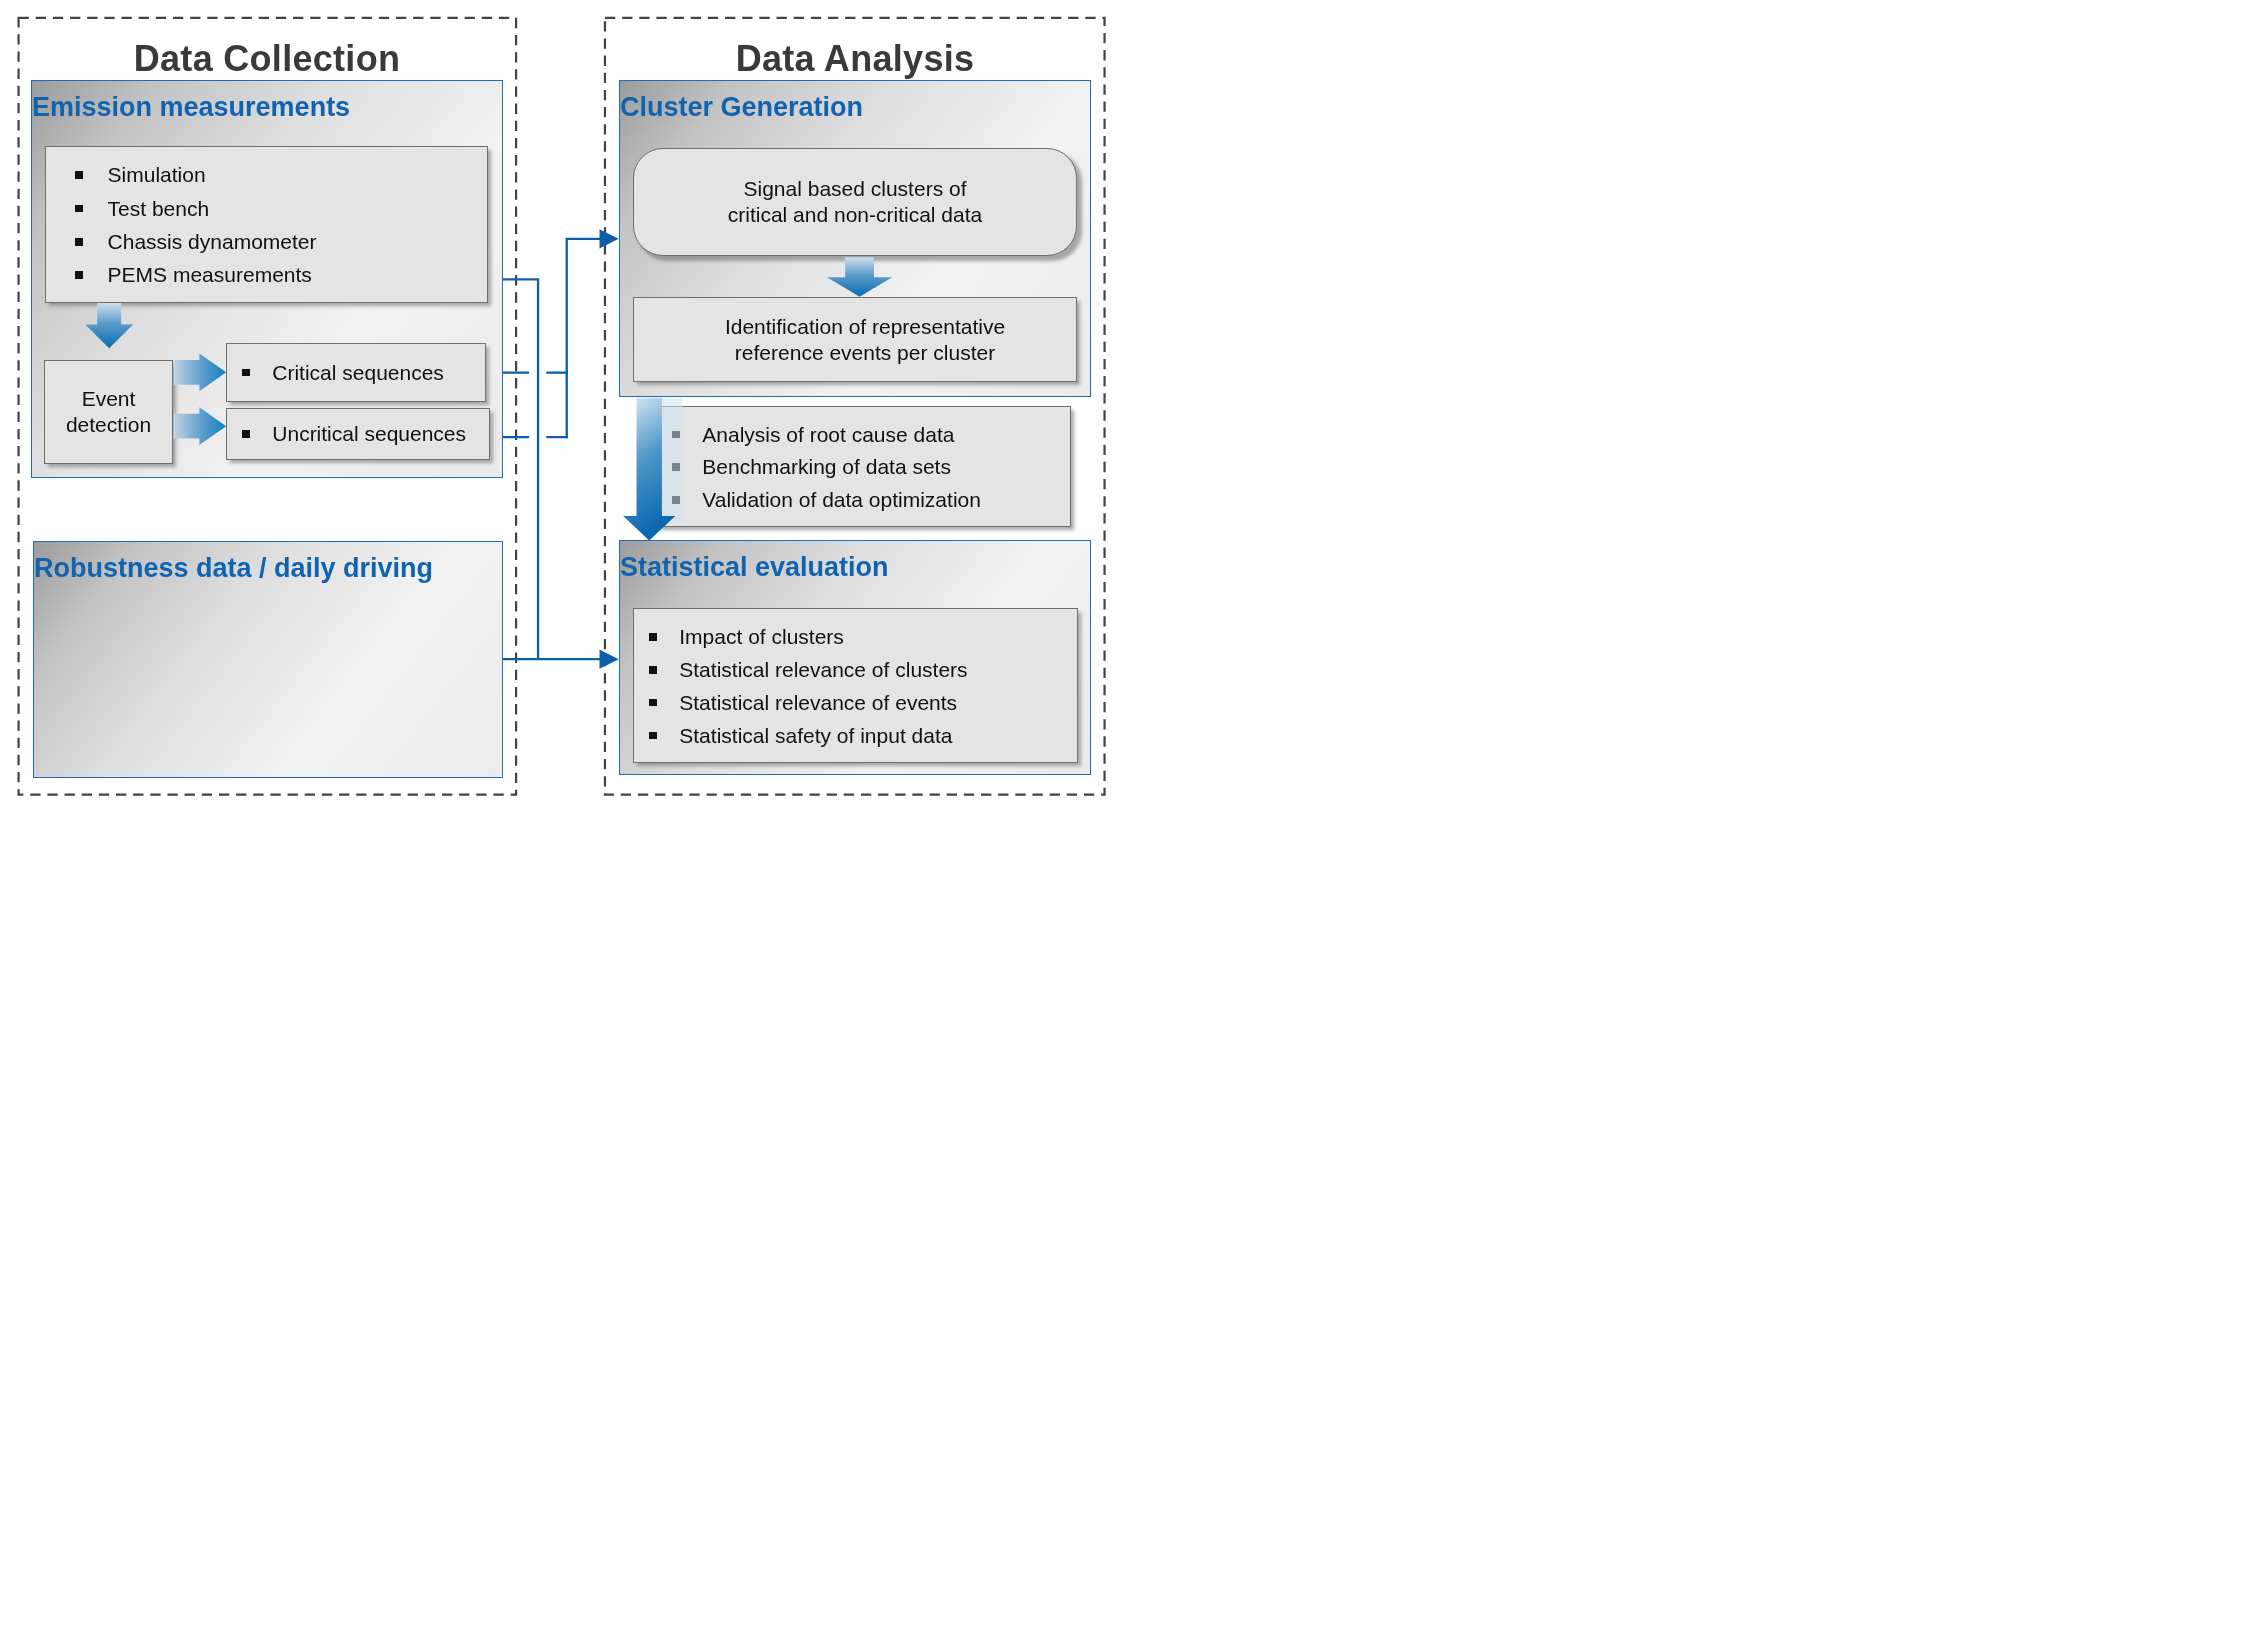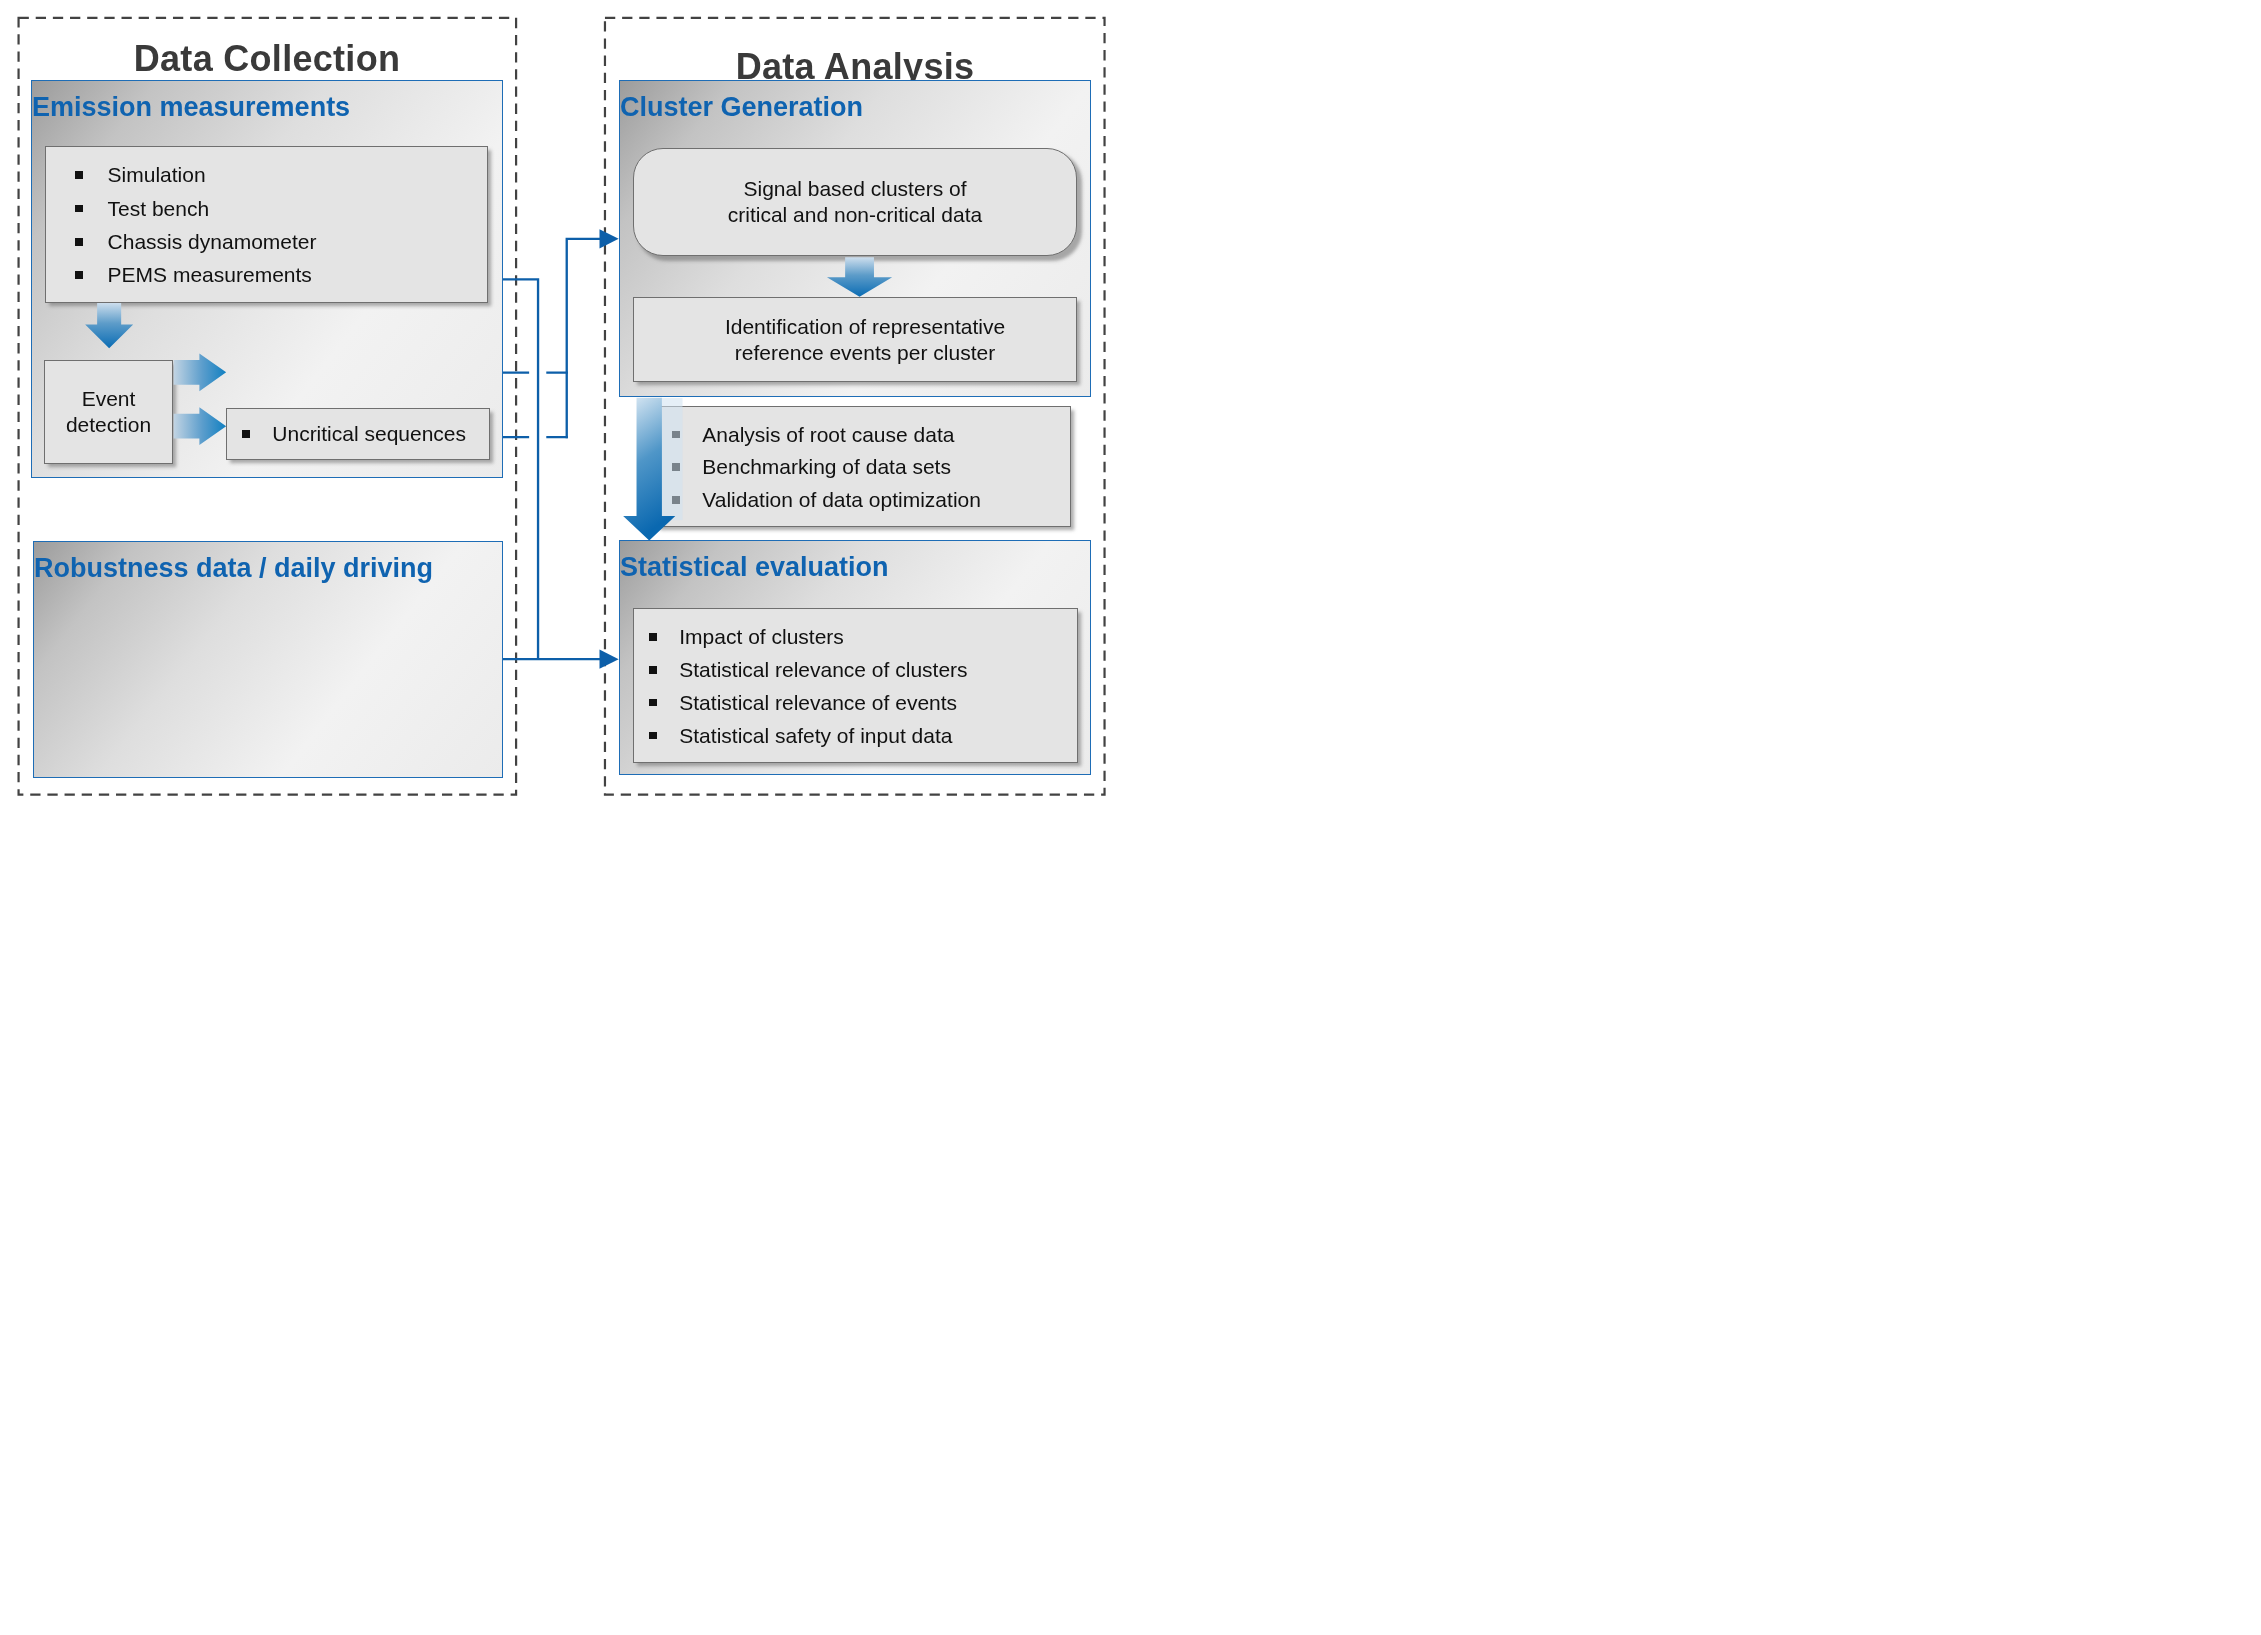--- a/index.html
+++ b/index.html
@@ -119,32 +119,36 @@
     <div class="li">
       <span class="bullet"></span>
       <span>PEMS measurements</span>
     </div>
   </div>
 
   <div class="abs ibox center-text" style="left:44px; top:360px; width:129px; height:104px; padding:0 9.6px;justify-content:center;">
     <span>Event detection</span>
   </div>
 
+  <div class="abs ibox li li-tight" style="left:226px; top:343px; width:260px; height:59px;">
+    <span class="bullet"></span>
+    <span>Critical sequences</span>
+  </div>
 
   <div class="abs ibox li li-tight" style="left:226px; top:408px; width:264px; height:52px;">
     <span class="bullet"></span>
     <span>Uncritical sequences</span>
   </div>
 
   <div class="abs gbox" style="left:33px; top:541px; width:470px; height:237px;">
     <div class="box-title">Robustness data / daily driving</div>
   </div>
 
 
-  <div class="panel-title" style="left:605px; top:46px; width:500px;">Data Analysis</div>
+  <div class="panel-title" style="left:605px; top:38px; width:500px;">Data Analysis</div>
 
   <div class="abs gbox" style="left:619px; top:80px; width:472px; height:317px;">
     <div class="box-title">Cluster Generation</div>
   </div>
 
   <div class="abs ibox center-text" style="left:633px; top:148px; width:444px; height:108px;border-radius:30px;">
     <span>Signal based clusters of</span>
     <span>critical and non-critical data</span>
   </div>
 

